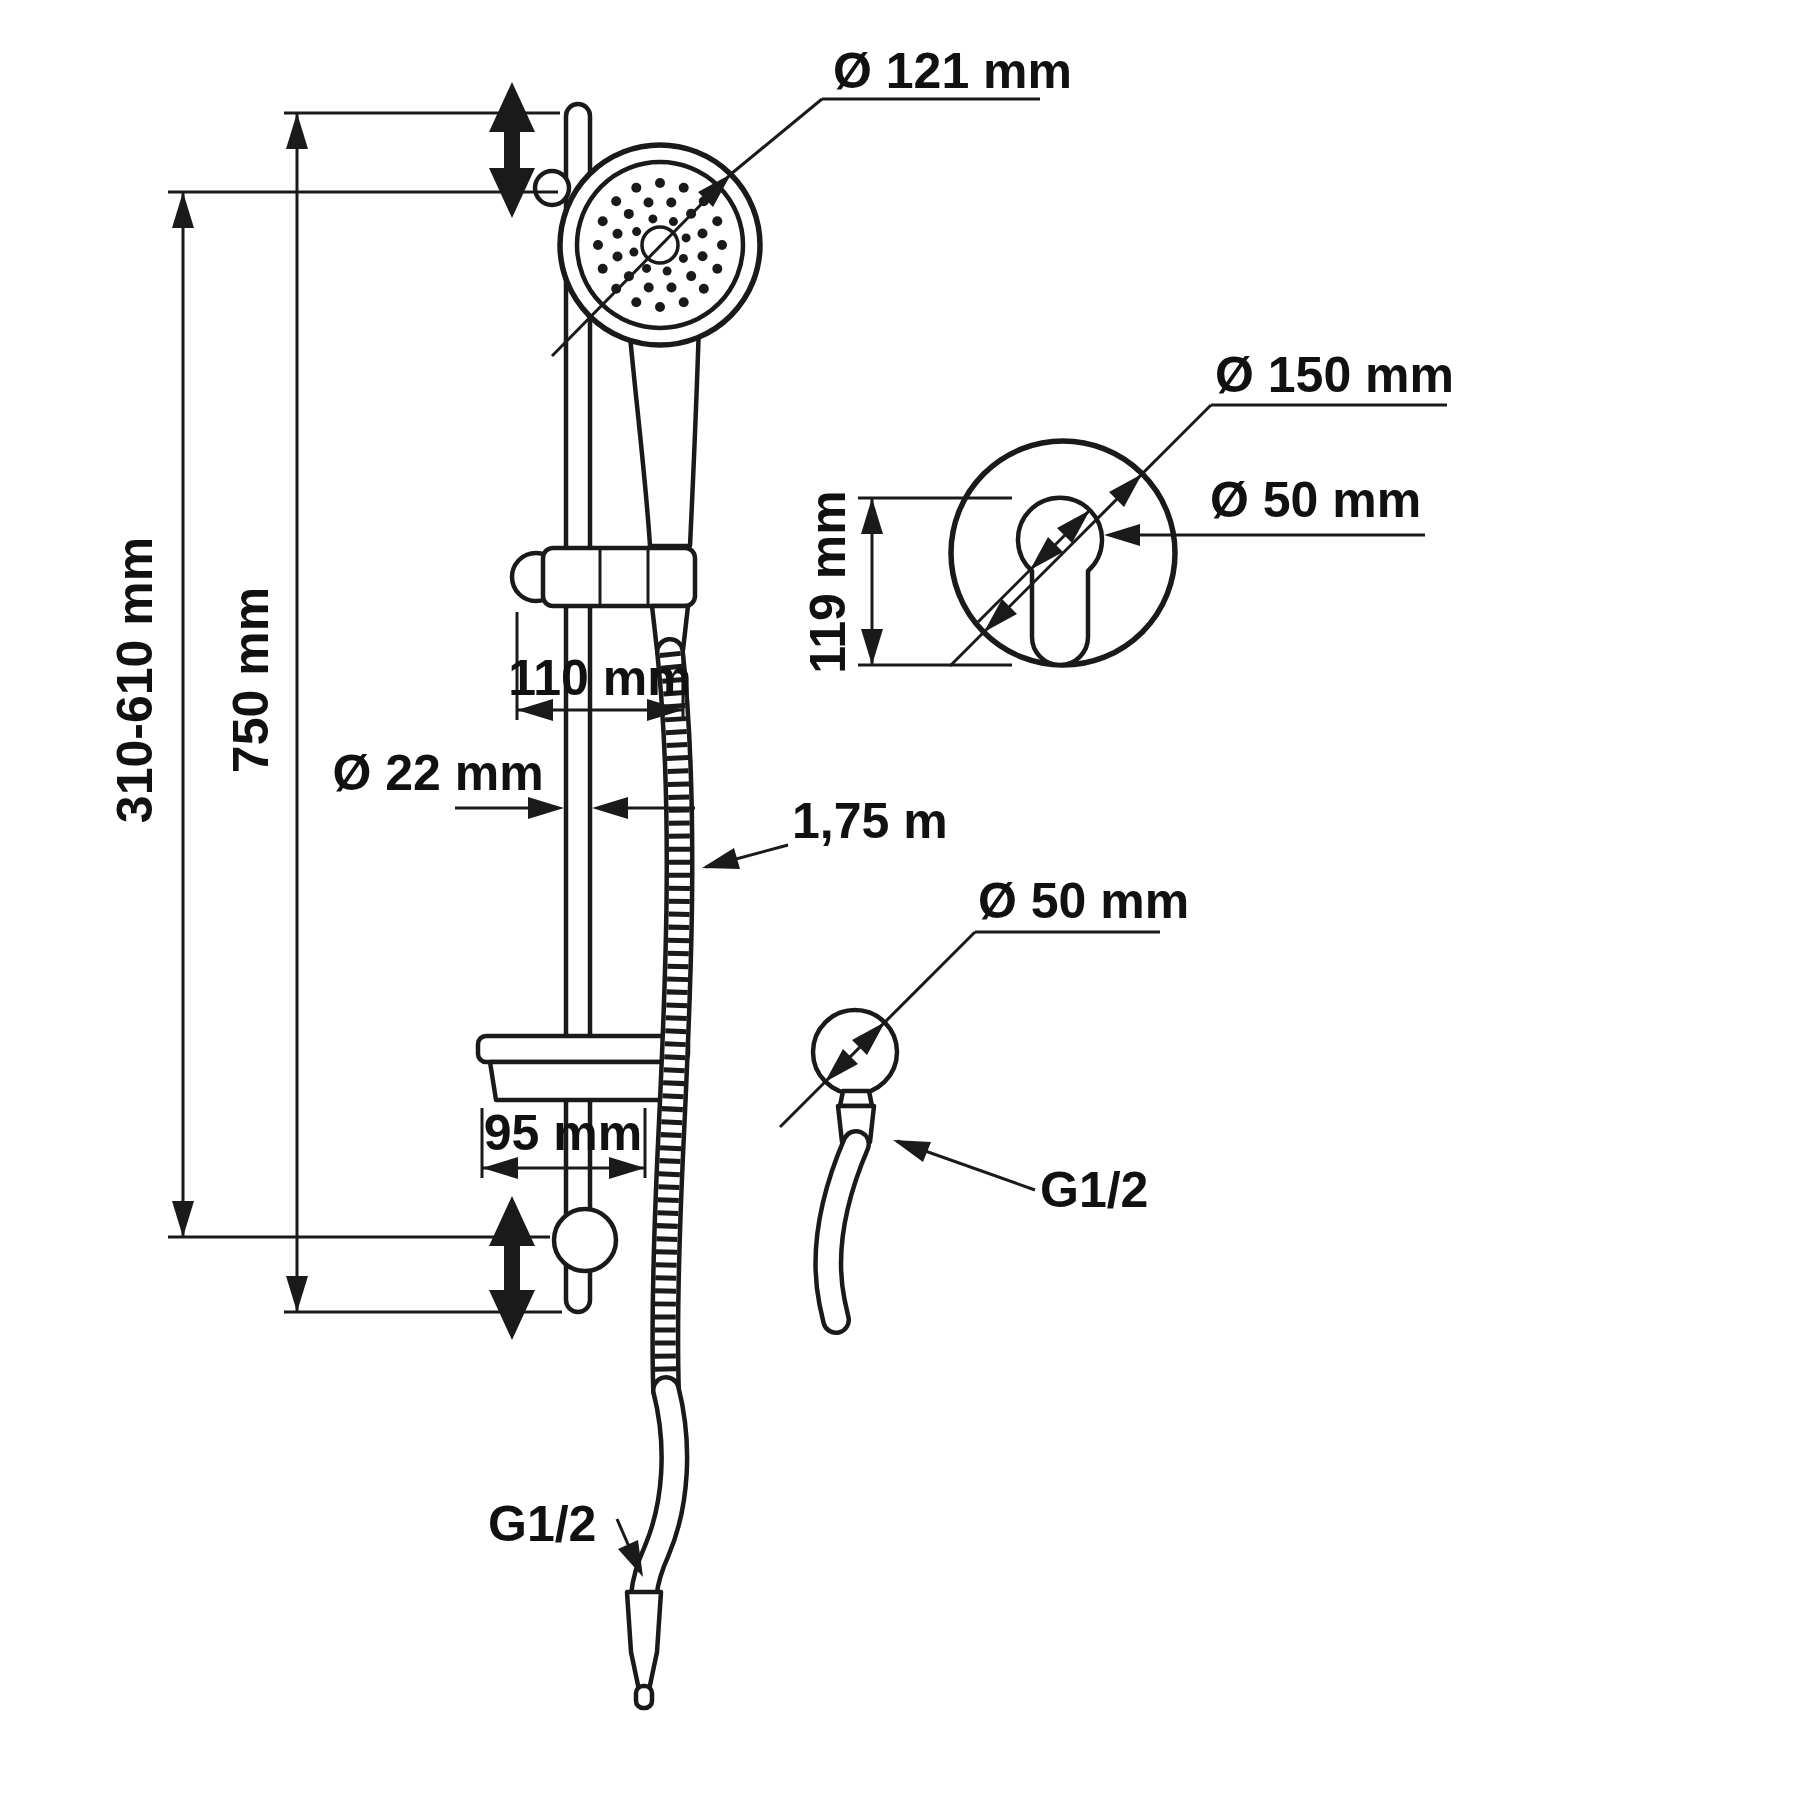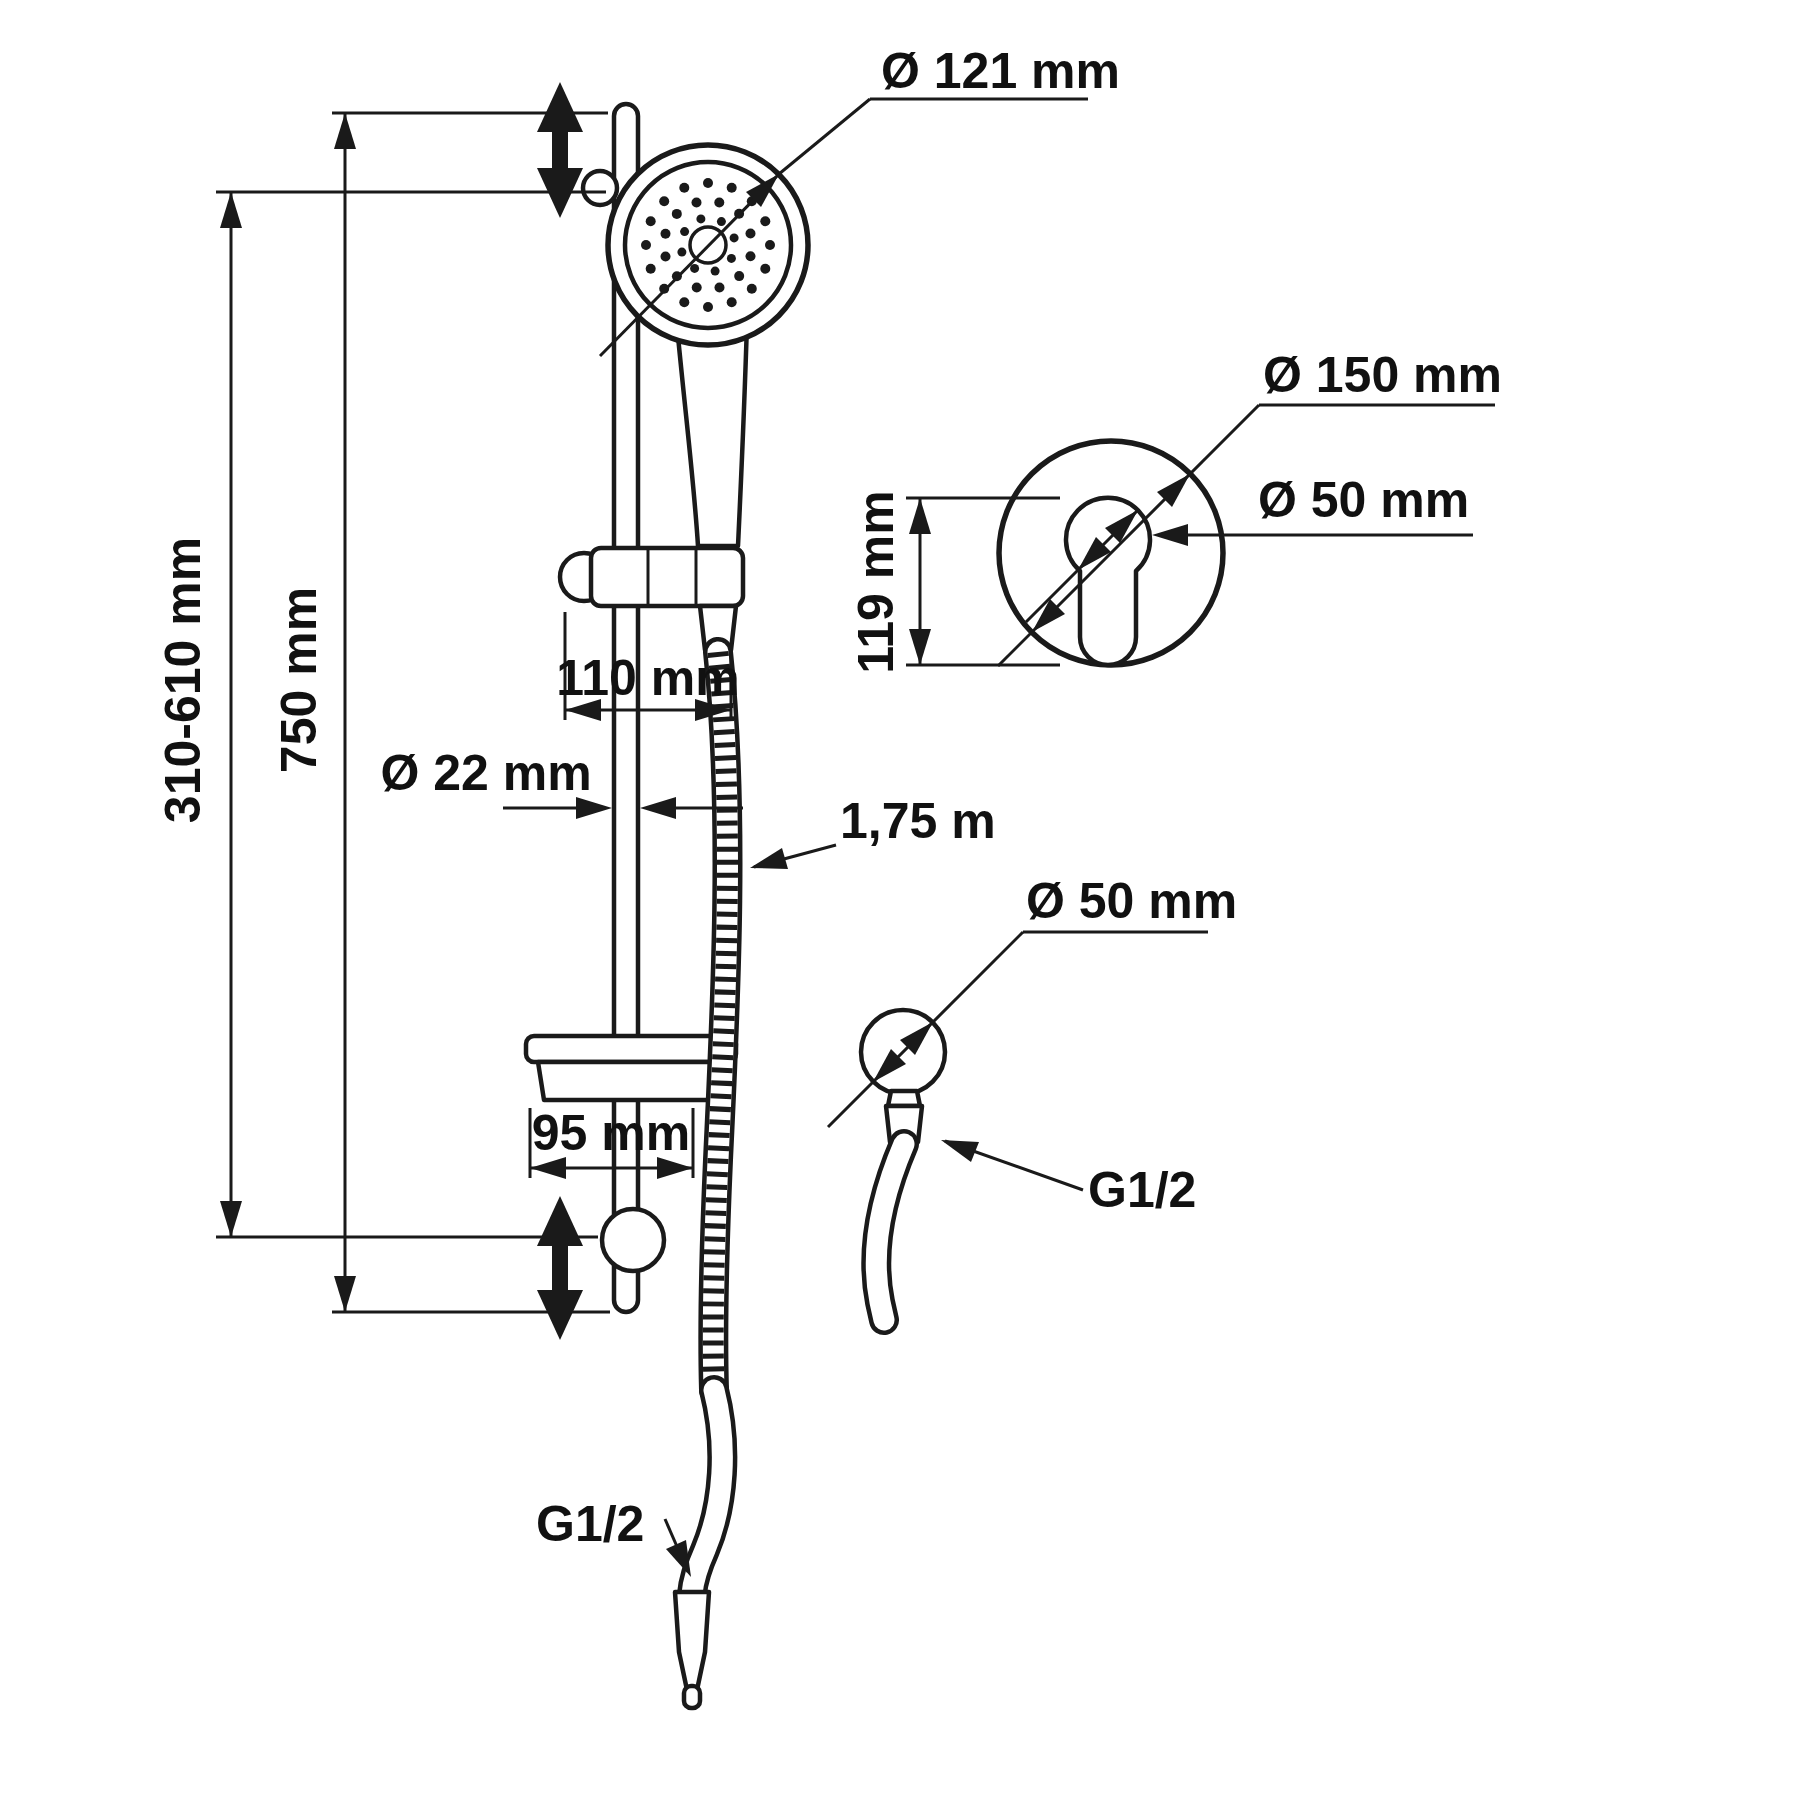--- a/index.html
+++ b/index.html
@@ -1,16 +1,16 @@
 <!DOCTYPE html>
 <html><head>
 <meta charset="utf-8">
 <style>
   html,body{margin:0;padding:0;background:#ffffff;}
-  .page{width:1556px;height:1800px;background:#ffffff;position:relative;overflow:hidden;padding-left:48px;}
+  .page{width:1556px;height:1800px;background:#ffffff;position:relative;overflow:hidden;}
   svg{display:block;}
   .obj{fill:#ffffff;stroke:#1a1a1a;stroke-width:4.5;stroke-linejoin:round;}
   .obj-bold{fill:#ffffff;stroke:#1a1a1a;stroke-width:5.5;stroke-linejoin:round;}
   .obj-thin{fill:#ffffff;stroke:#1a1a1a;stroke-width:3.5;}
   .dim{stroke:#1a1a1a;stroke-width:3;fill:none;}
   .arr{fill:#1a1a1a;stroke:none;}
   .thick{stroke:#1a1a1a;stroke-width:16;fill:none;}
   .tube-out{fill:none;stroke:#1a1a1a;stroke-width:30;stroke-linecap:round;}
   .tube-in{fill:none;stroke:#ffffff;stroke-width:21;stroke-linecap:round;}
   .tube-rib{fill:none;stroke:#1a1a1a;stroke-width:21;stroke-dasharray:5 8;stroke-linecap:butt;}

